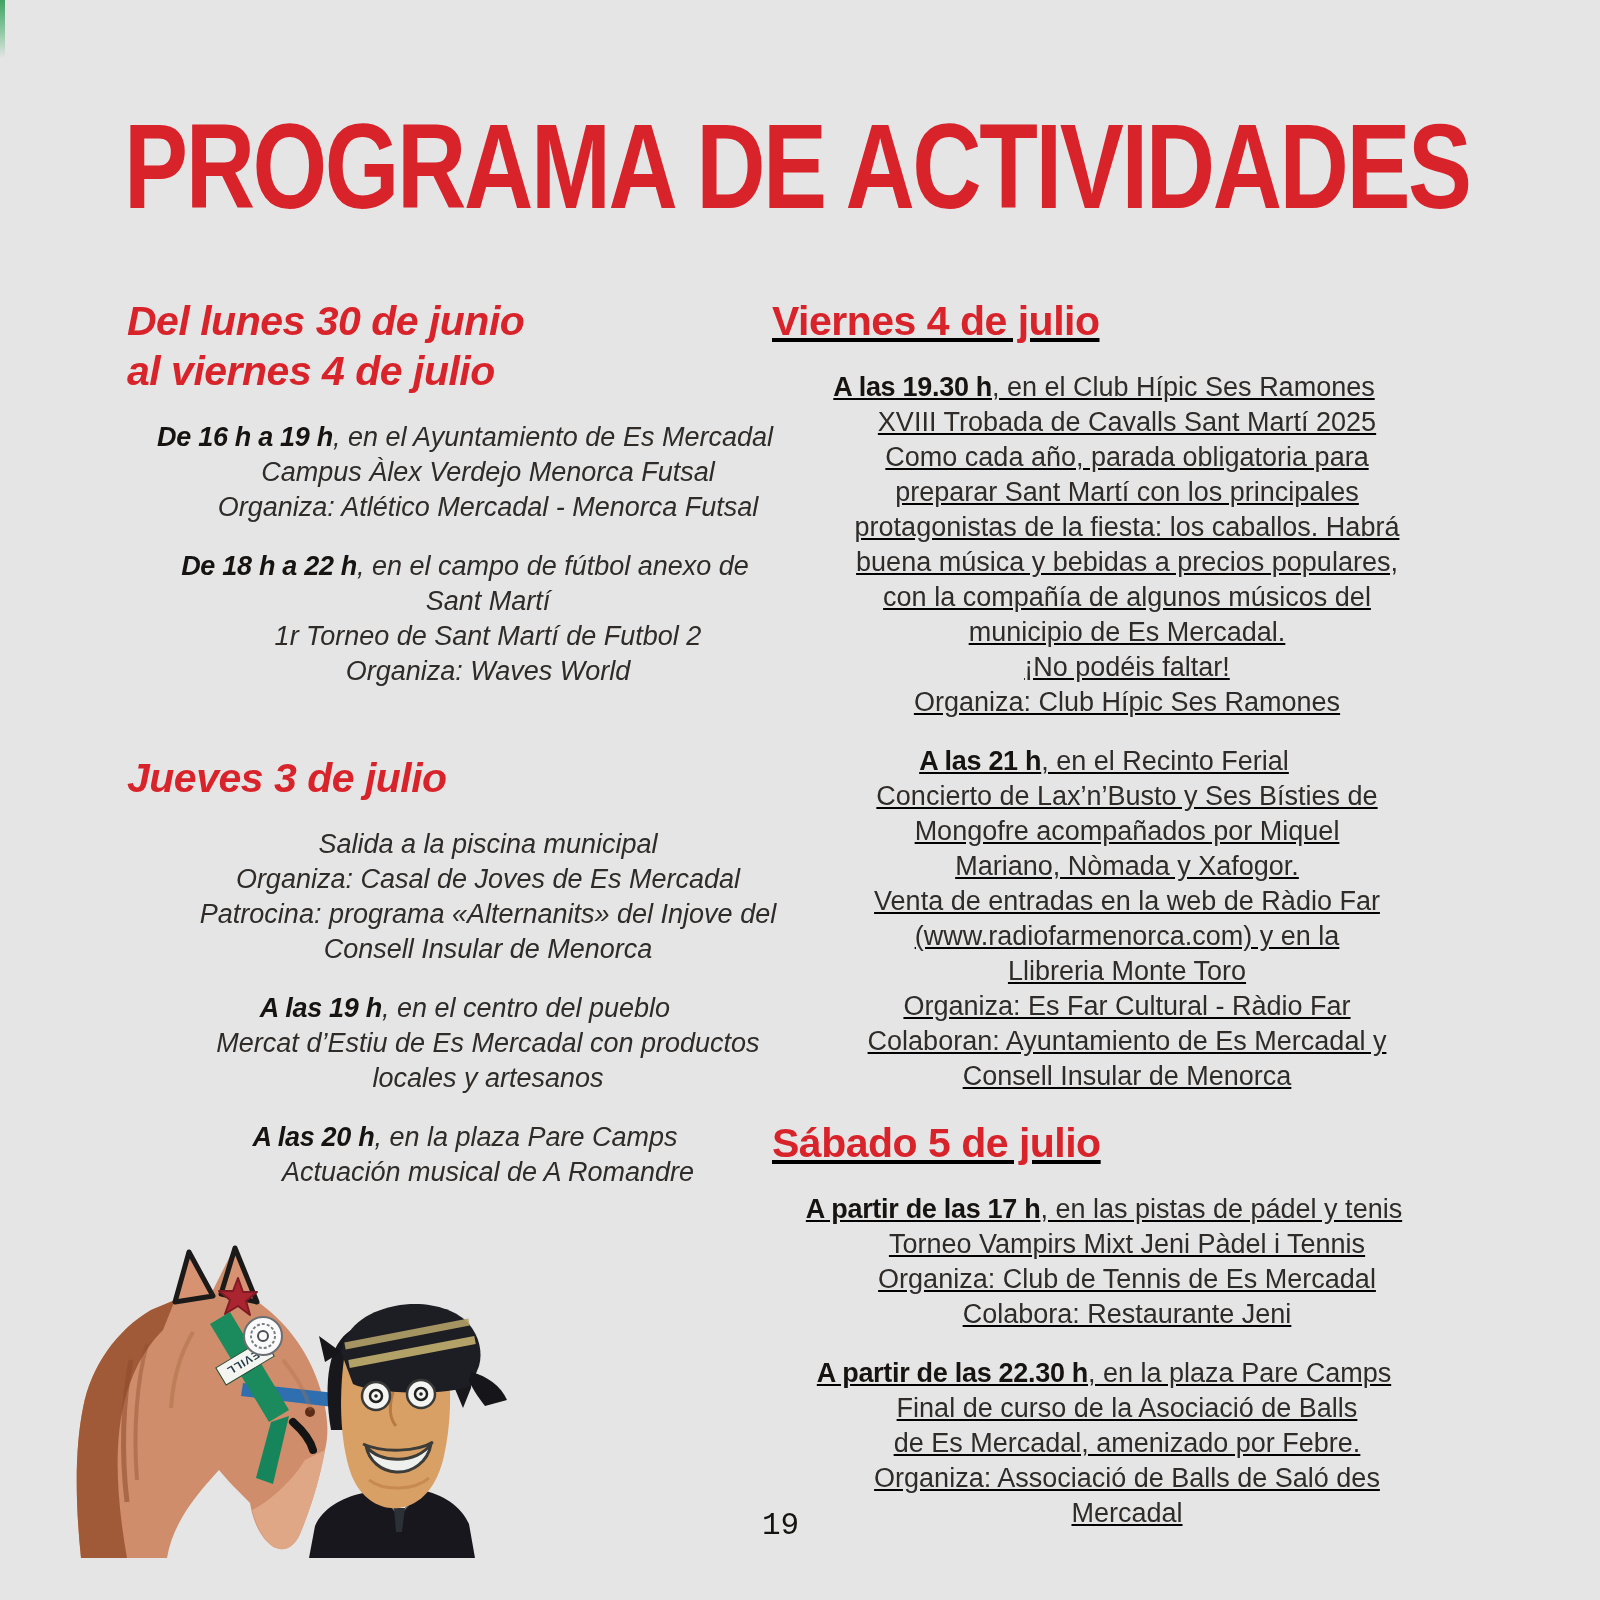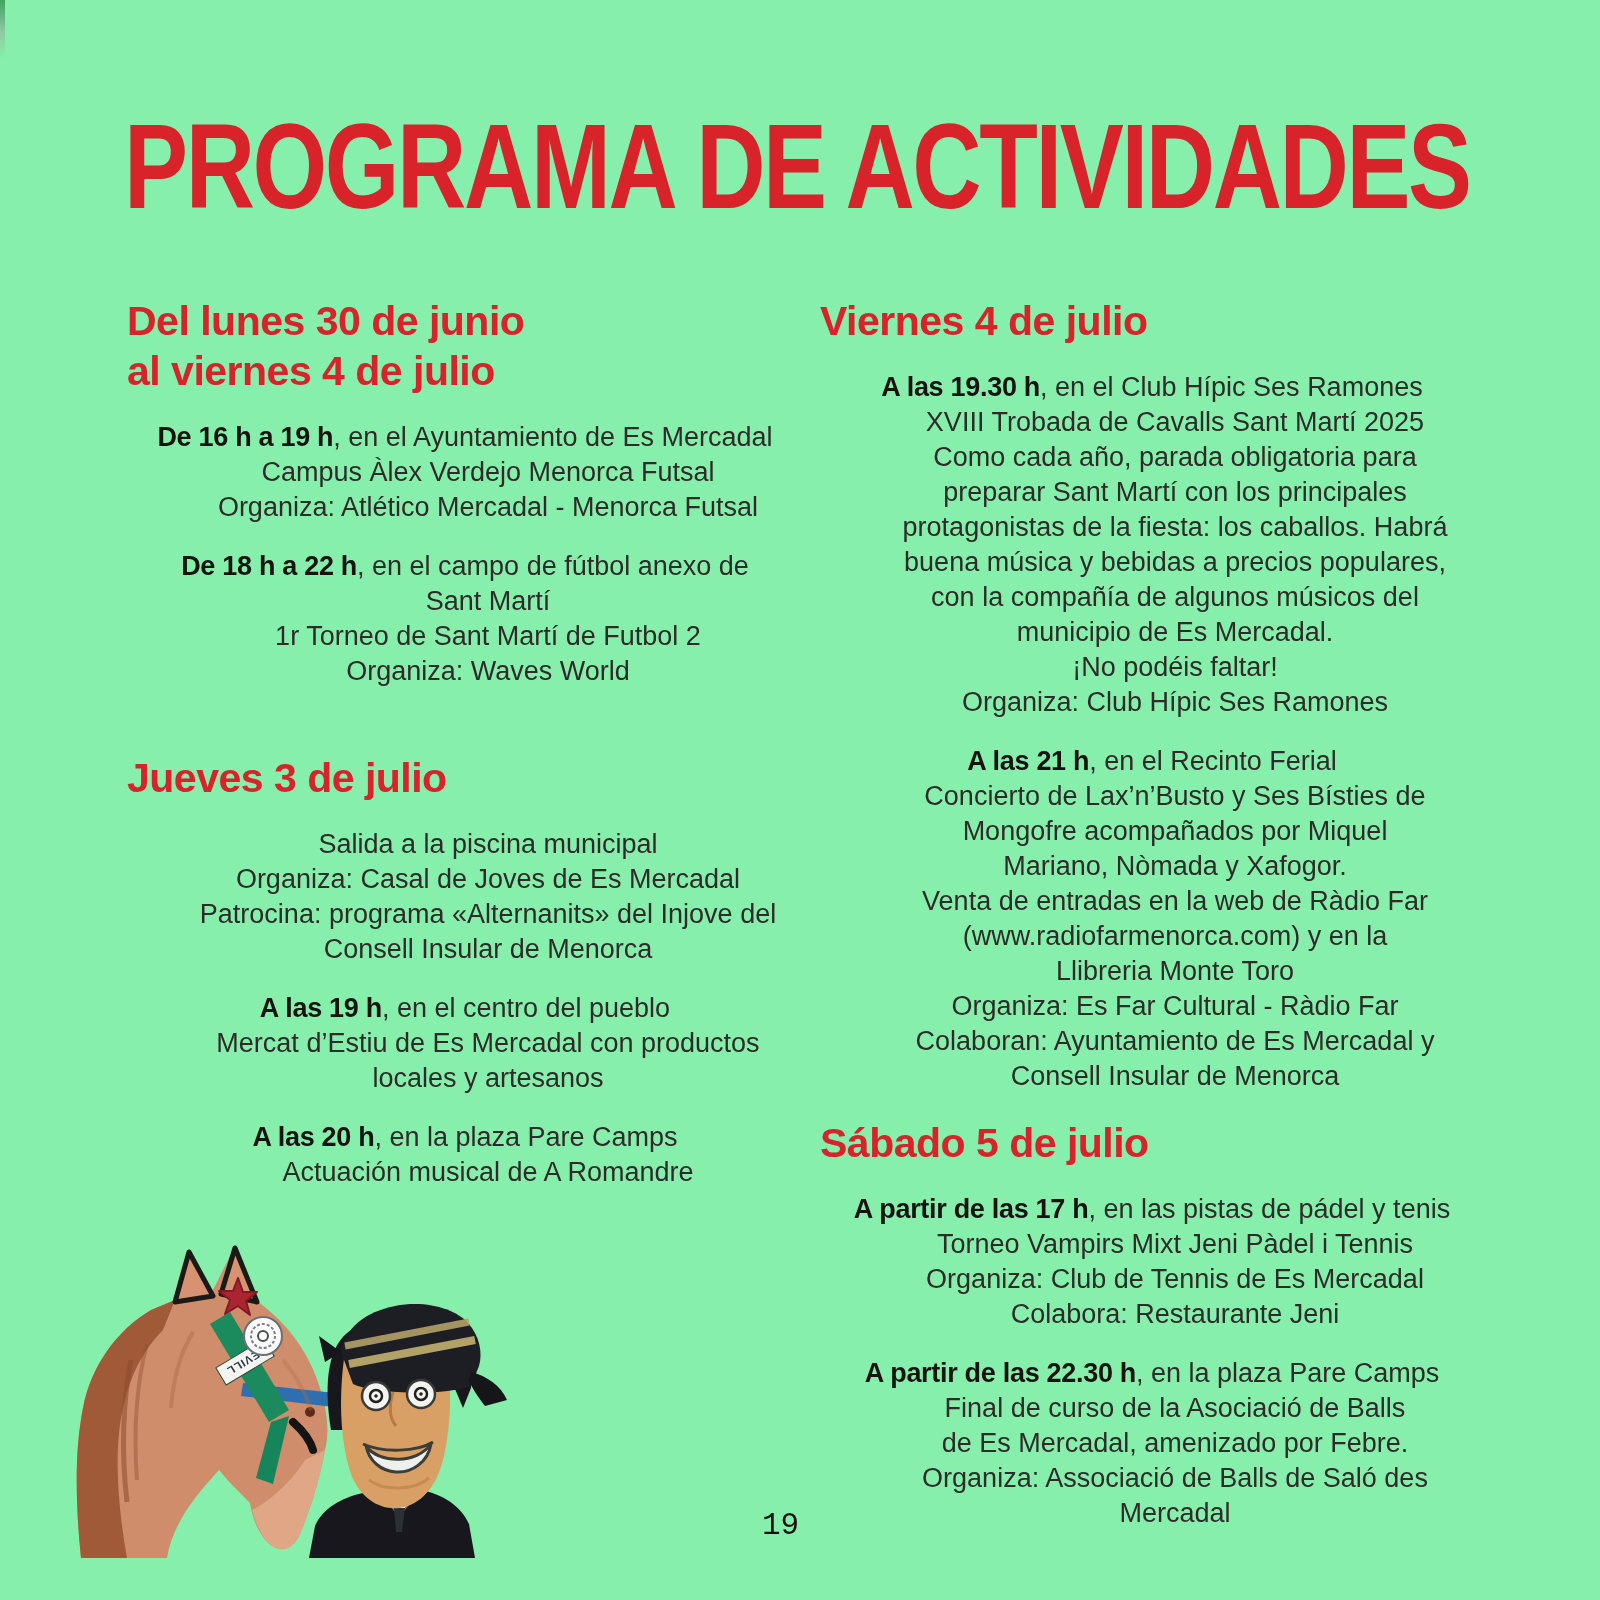--- a/index.html
+++ b/index.html
@@ -4,40 +4,40 @@
 <style>
   :root{
     --red:#d9232b;
     --ink:#2e2b29;
     --ink-bold:#161311;
   }
   html,body{margin:0;padding:0;background:#ffffff;}
   .page{
     position:relative;
     width:1600px;height:1600px;
-    background:#86efac;
+    background:#e5e5e5;
     overflow:hidden;
     font-family:"Liberation Sans", sans-serif;
   }
   .corner-mark{
     position:absolute;left:0;top:0;width:5px;height:58px;
     background:linear-gradient(180deg,#3fa263 0%,#8fc9a4 55%,rgba(255,255,255,0) 100%);
   }
   .title{
     position:absolute;left:124px;top:106px;
     margin:0;
     font-size:120px;line-height:1;font-weight:bold;
     letter-spacing:-3px;white-space:nowrap;
     color:var(--red);
     transform:scaleX(.80);
     transform-origin:left top;
   }
   .col{position:absolute;top:296px;}
-  .col-left{left:127px;width:676px;}
-  .col-right{left:820px;width:664px;}
+  .col-left{left:127px;width:676px;font-style:italic;}
+  .col-right{left:772px;width:664px;text-decoration:underline;}
   .day-heading{
     font-size:41px;line-height:50px;font-weight:bold;
     color:var(--red);
     margin:0 0 24px 0;letter-spacing:-0.5px;
   }
   .mt-lg{margin-top:64px;}
   .mt-md{margin-top:18px;}
   .event{
     margin:0 0 24px 0;
     font-size:27px;line-height:35px;color:var(--ink);text-align:center;

